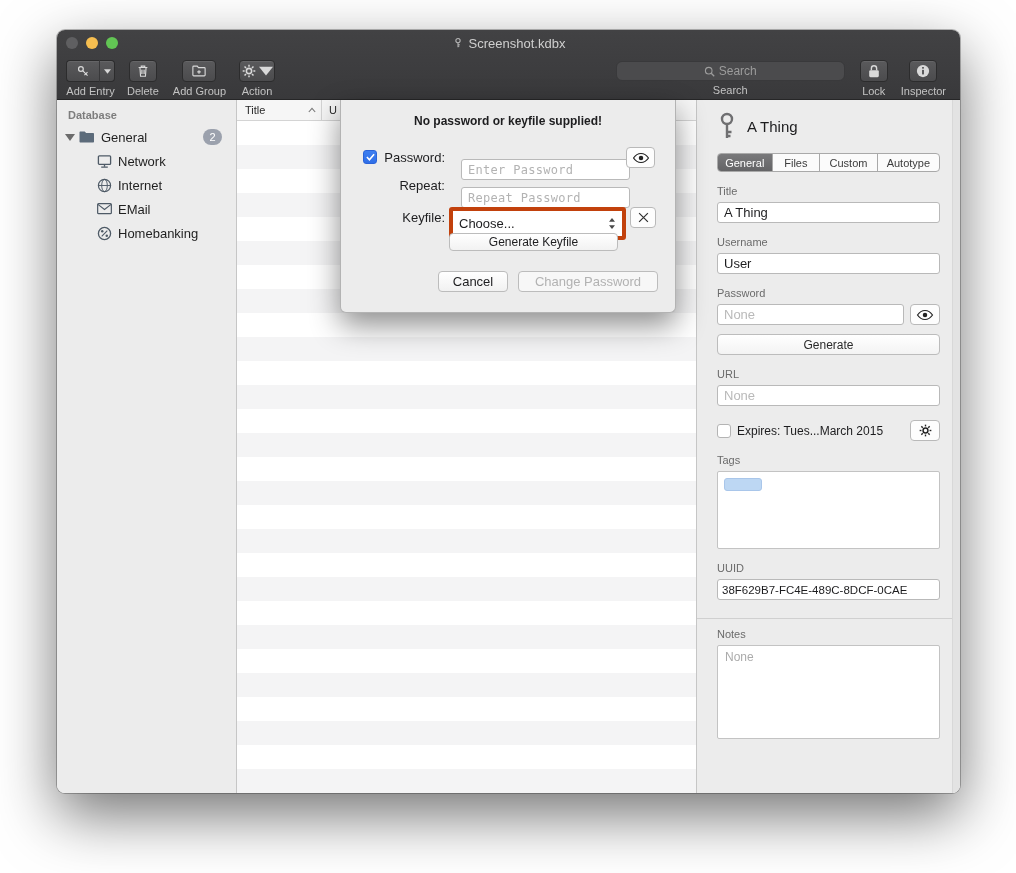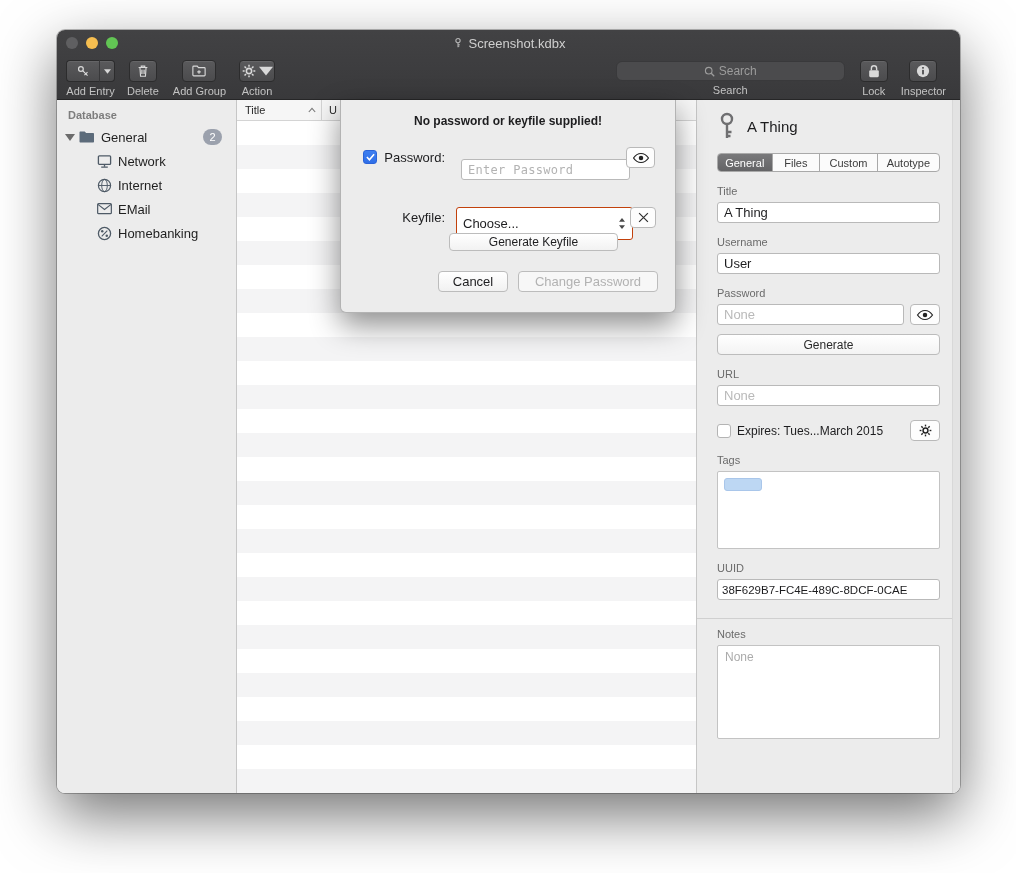--- a/index.html
+++ b/index.html
@@ -99,21 +99,21 @@
             background:#ececec; border:1px solid #b3b3b3; border-top:none; border-radius:0 0 6px 6px;
             box-shadow:0 12px 30px rgba(0,0,0,.45); font-size:13px; color:#1d1d1f; }
   .d-msg { position:absolute; top:14px; left:0; right:0; text-align:center; font-size:12px; font-weight:bold; }
   .d-row { position:absolute; left:0; right:0; height:21px; }
   .d-check { position:absolute; left:22px; top:3px; }
   .d-label { position:absolute; left:0; top:0; width:104px; text-align:right; line-height:21px; }
   .d-field { position:absolute; left:108px; top:0; width:169px; height:21px; margin:12px; }
   .mono-ph::placeholder { font-family:"DejaVu Sans Mono",monospace; font-size:12px; color:#b3b3b3; letter-spacing:.3px; }
   .d-eye { position:absolute; left:285px; top:0; width:29px; height:21px; margin:0; }
   .d-eye svg { width:18px; height:12px; }
-  .popup { position:absolute; left:115px; top:0; width:177px; height:33px; background:#fff; border:1px solid #c2410c; border-radius:3px;
+  .popup { position:absolute; left:108px; top:0; width:177px; height:33px; background:#fff; border:4px solid #c2410c; border-radius:3px;
            display:flex; align-items:center; padding:0 6px; }
   .popup .stepper { margin-left:auto; width:8px; height:13px; }
   .d-x { position:absolute; left:289px; top:0; width:26px; height:21px; margin:0; }
   .d-x svg { width:11px; height:11px; }
   .d-genkey { position:absolute; left:108px; top:133px; width:169px; height:18px; margin:0;
               background:linear-gradient(#fff,#f2f2f2); border:1px solid #bcbcbc; border-radius:4px;
               display:flex; align-items:center; justify-content:center; font-size:12px; }
   .d-buttons { position:absolute; top:171px; left:0; right:0; height:21px; }
   .btn { position:absolute; height:21px; border:1px solid #bcbcbc; border-radius:4px;
          background:linear-gradient(#ffffff,#f1f1f1); font-size:13px; color:#1d1d1f;
@@ -414,20 +414,24 @@
         <span class="d-label">Password:</span>
         <input class="field d-field mono-ph" placeholder="Enter Password" style="">
         <div class="mini-btn d-eye">
           <svg viewBox="0 0 24 16">
               <path d="M12 2C6 2 2 8 2 8s4 6 10 6 10-6 10-6-4-6-10-6z" fill="none" stroke="#222" stroke-width="1.6"></path>
               <circle cx="12" cy="8" r="3" fill="#222"></circle>
             </svg>
         </div>
       </div>
 
+      <div class="d-row" style="top:75px;">
+        <span class="d-label">Repeat:</span>
+        <input class="field d-field mono-ph" placeholder="Repeat Password" style="">
+      </div>
 
       <div class="d-row" style="top:107px;">
         <span class="d-label">Keyfile:</span>
         <div class="popup">
           <span>Choose...</span>
           <svg class="stepper" viewBox="0 0 8 13">
               <path d="M1 4.8L4 1l3 3.8z" fill="#4a4a4a"></path>
               <path d="M1 8.2L4 12l3-3.8z" fill="#4a4a4a"></path>
             </svg>
         </div>

